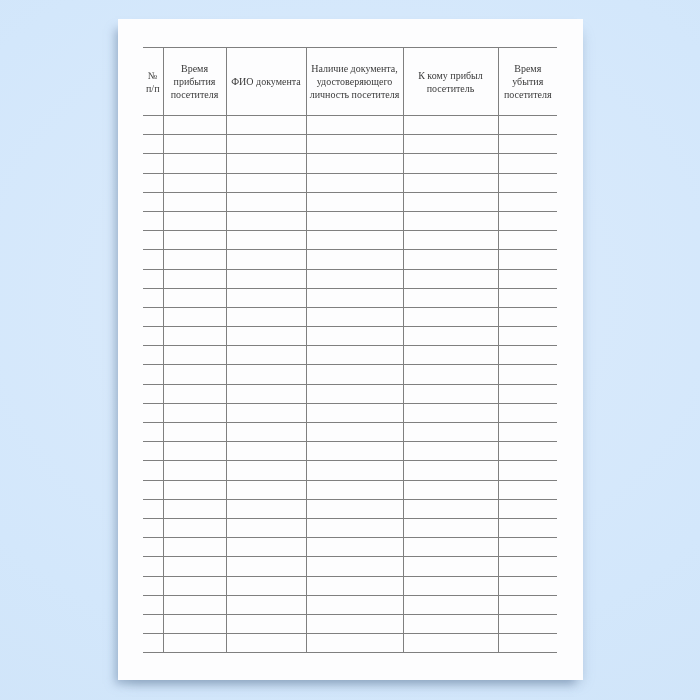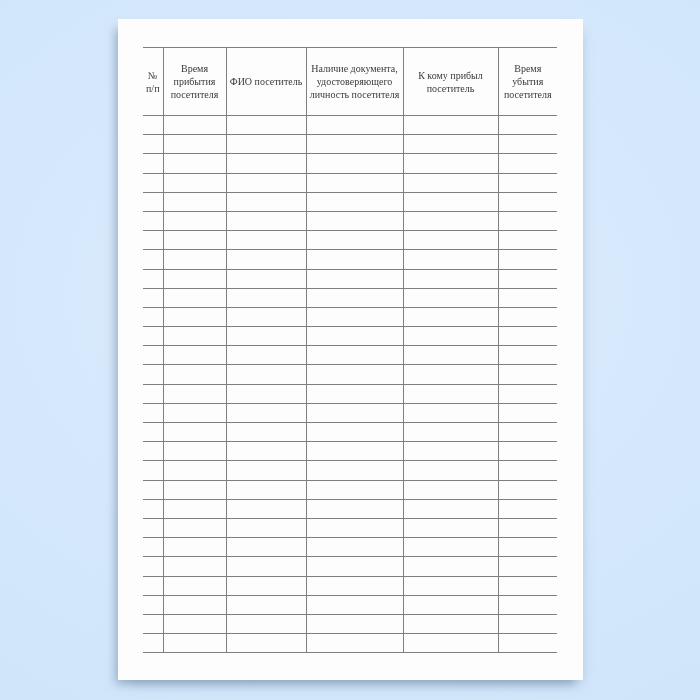--- a/index.html
+++ b/index.html
@@ -71,21 +71,21 @@
           <col style="width: 95px;">
           <col style="width: 59px;">
         </colgroup>
       <thead>
         <tr id="header-row">
             <th>№
 п/п</th>
             <th>Время
 прибытия
 посетителя</th>
-            <th>ФИО посетитель</th>
+            <th>ФИО документа</th>
             <th>Наличие документа,
 удостоверяющего
 личность посетителя</th>
             <th>К кому прибыл
 посетитель</th>
             <th>Время
 убытия
 посетителя</th>
           </tr>
       </thead>

